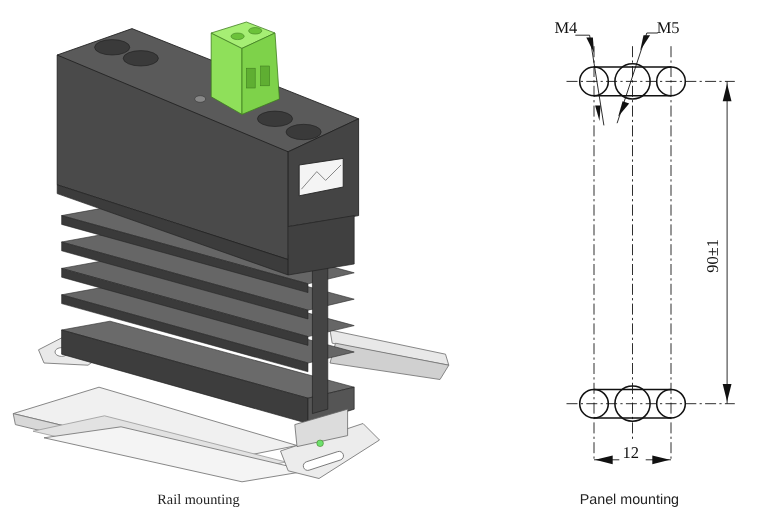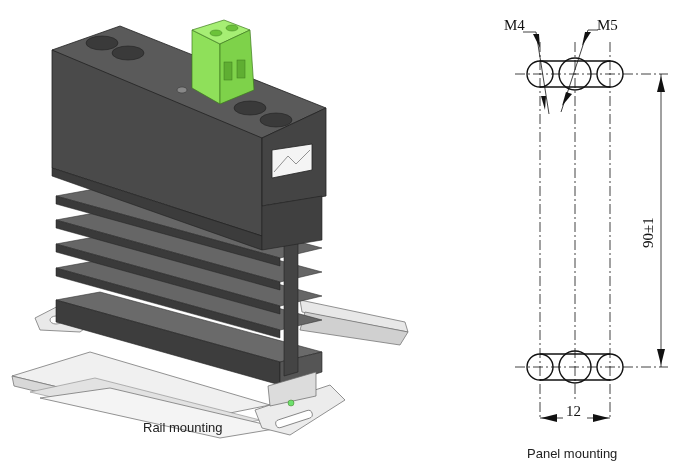--- a/index.html
+++ b/index.html
@@ -1,20 +1,20 @@
 <!DOCTYPE html>
 <html><head>
   <meta charset="utf-8">
   <style>
     html, body { margin: 0; padding: 0; background: #ffffff; }
     body { width: 695px; height: 472px; position: relative; overflow: hidden; font-family: "Liberation Sans", sans-serif; }
     #rail-figure { position: absolute; left: 0; top: 0; width: 430px; height: 440px; }
     #panel-figure { position: absolute; left: 490px; top: 0; width: 205px; height: 440px; }
     .caption { position: absolute; font-size: 13px; color: #222; font-family: "Liberation Sans", sans-serif; }
-    #rail-caption { left: 143px; top: 420px; }
+    #rail-caption { left: 143px; top: 446px; font-family: Liberation Serif, serif; }
     #panel-caption { left: 527px; top: 446px; }
     .dimtxt { font-family: "Liberation Serif", serif; font-size: 15px; fill: #111; }
   </style>
 </head>
 <body>
 
 <svg id="rail-figure" viewBox="0 0 430 440" xmlns="http://www.w3.org/2000/svg">
 
   <g>
     <polygon points="300,300 405,322 408,332 302,312" fill="#e8e8e8" stroke="#777" stroke-width="0.8"></polygon>

